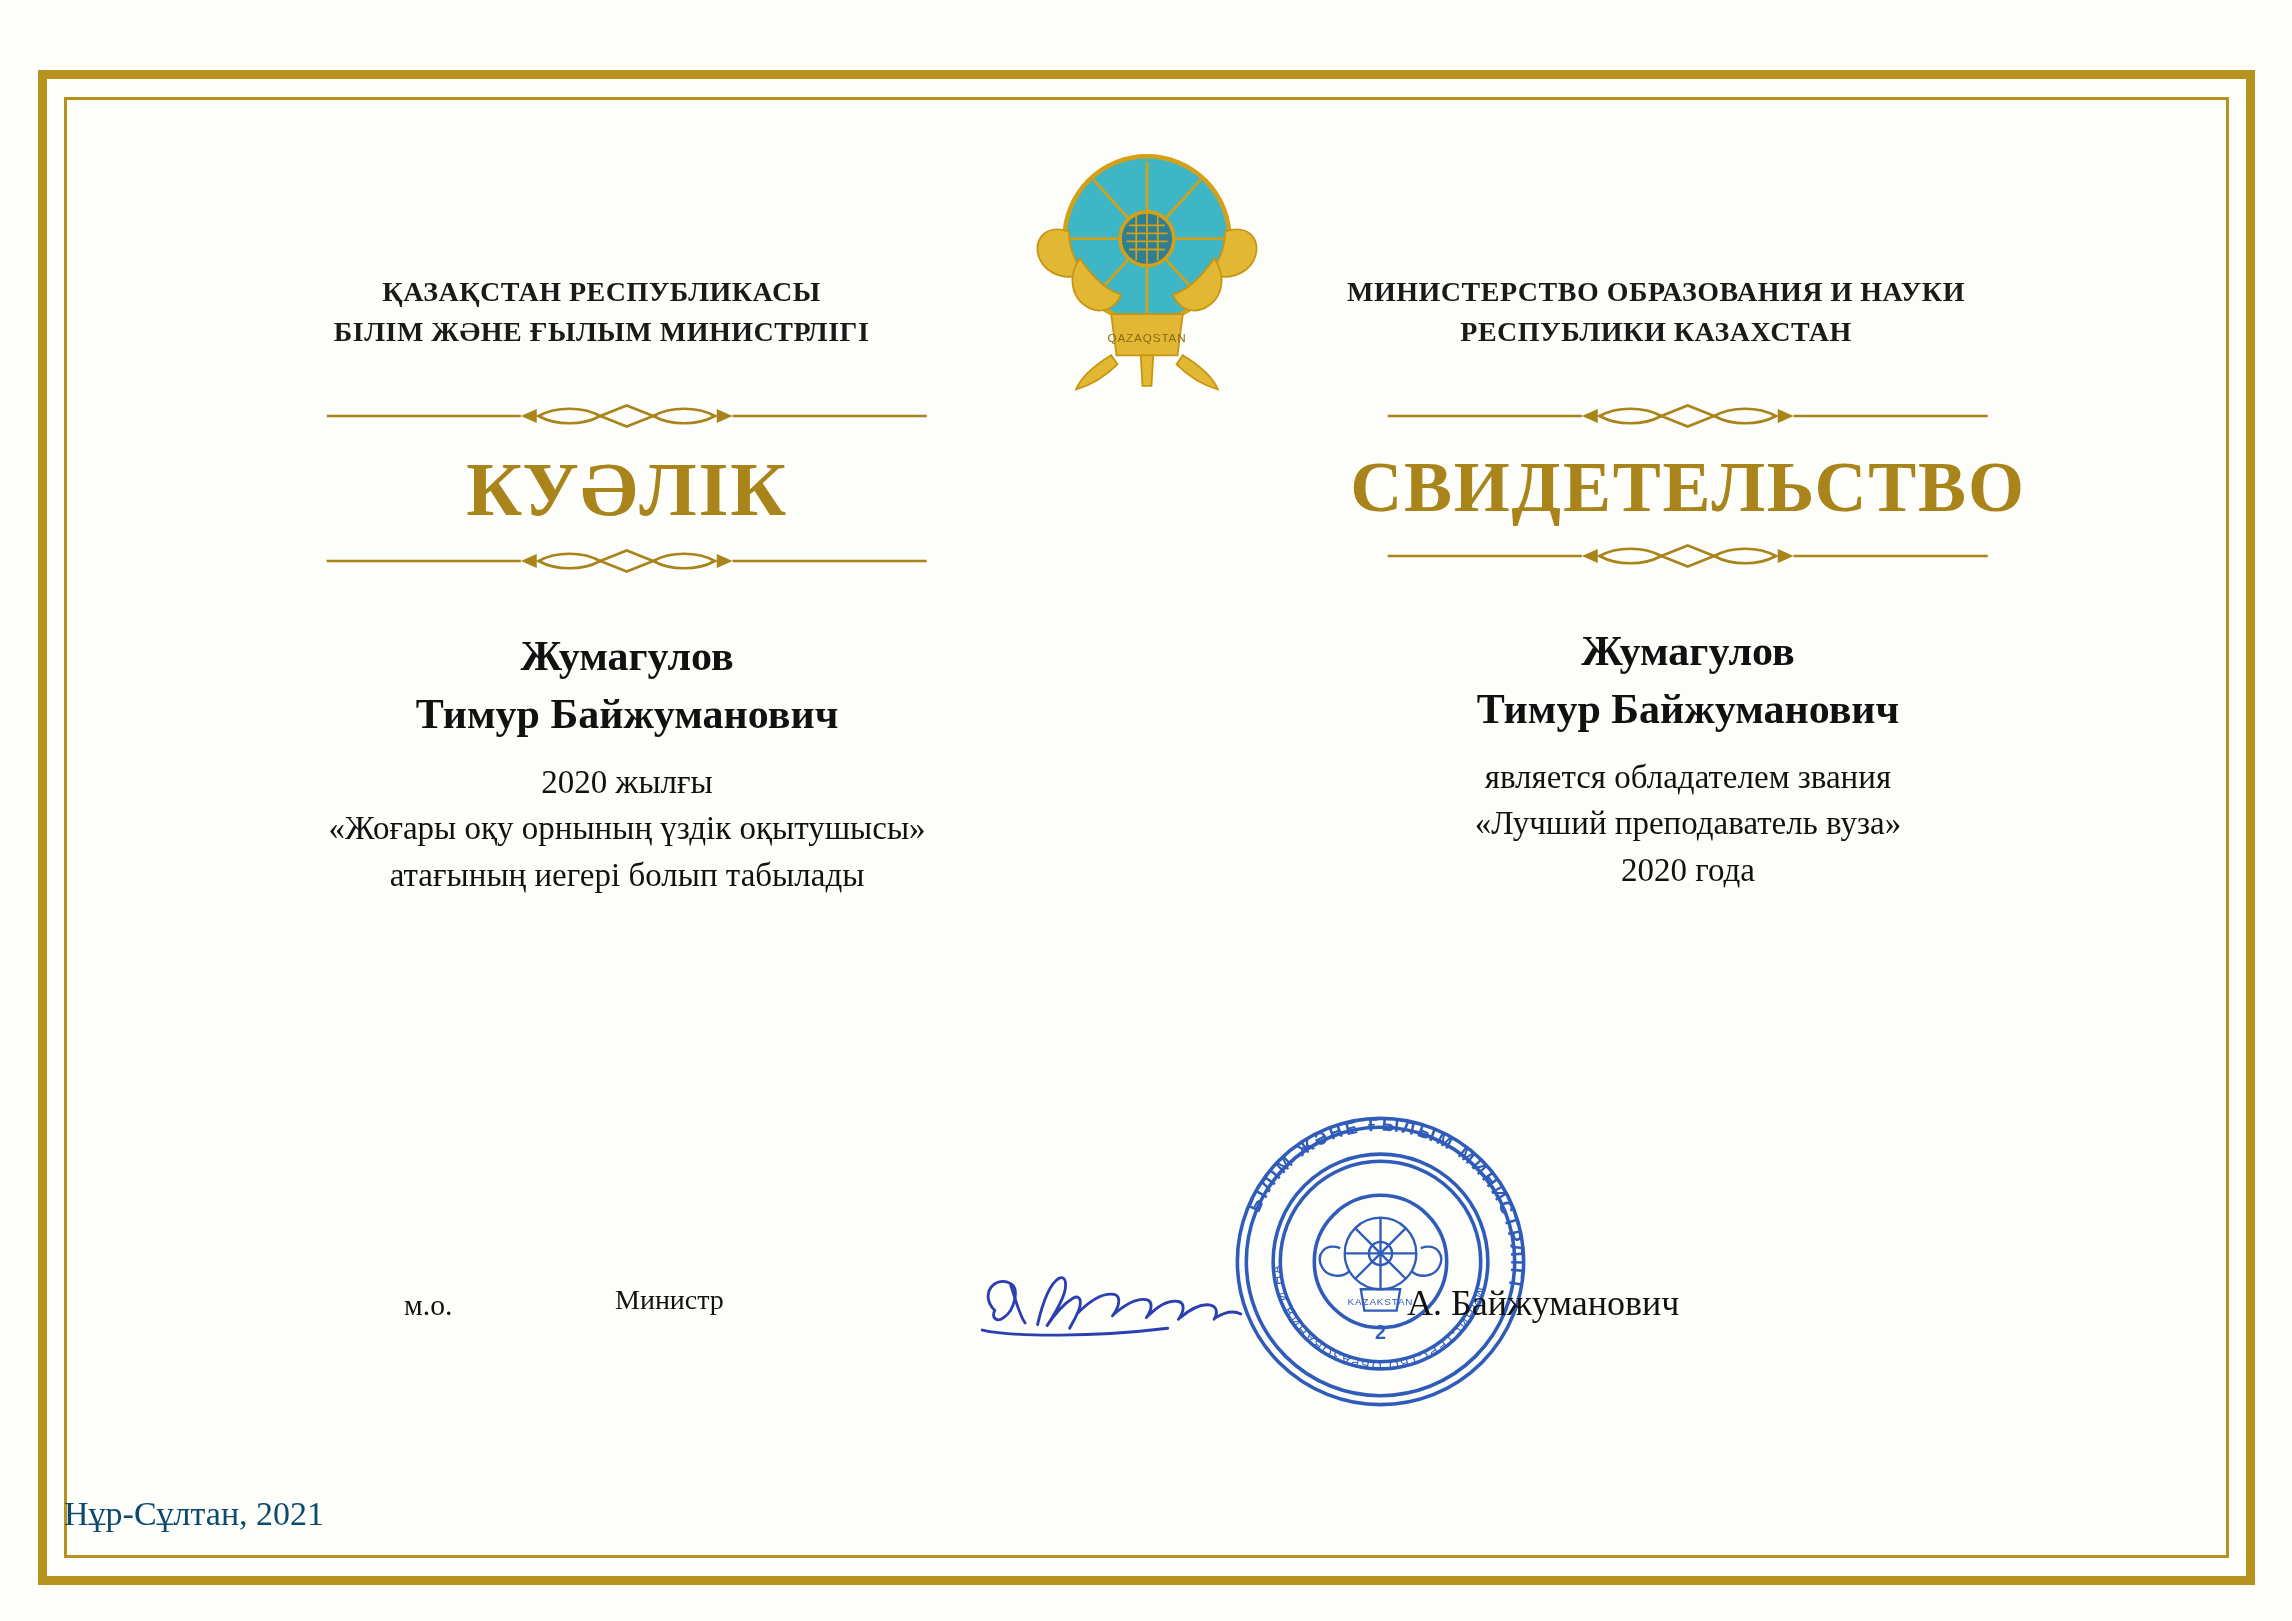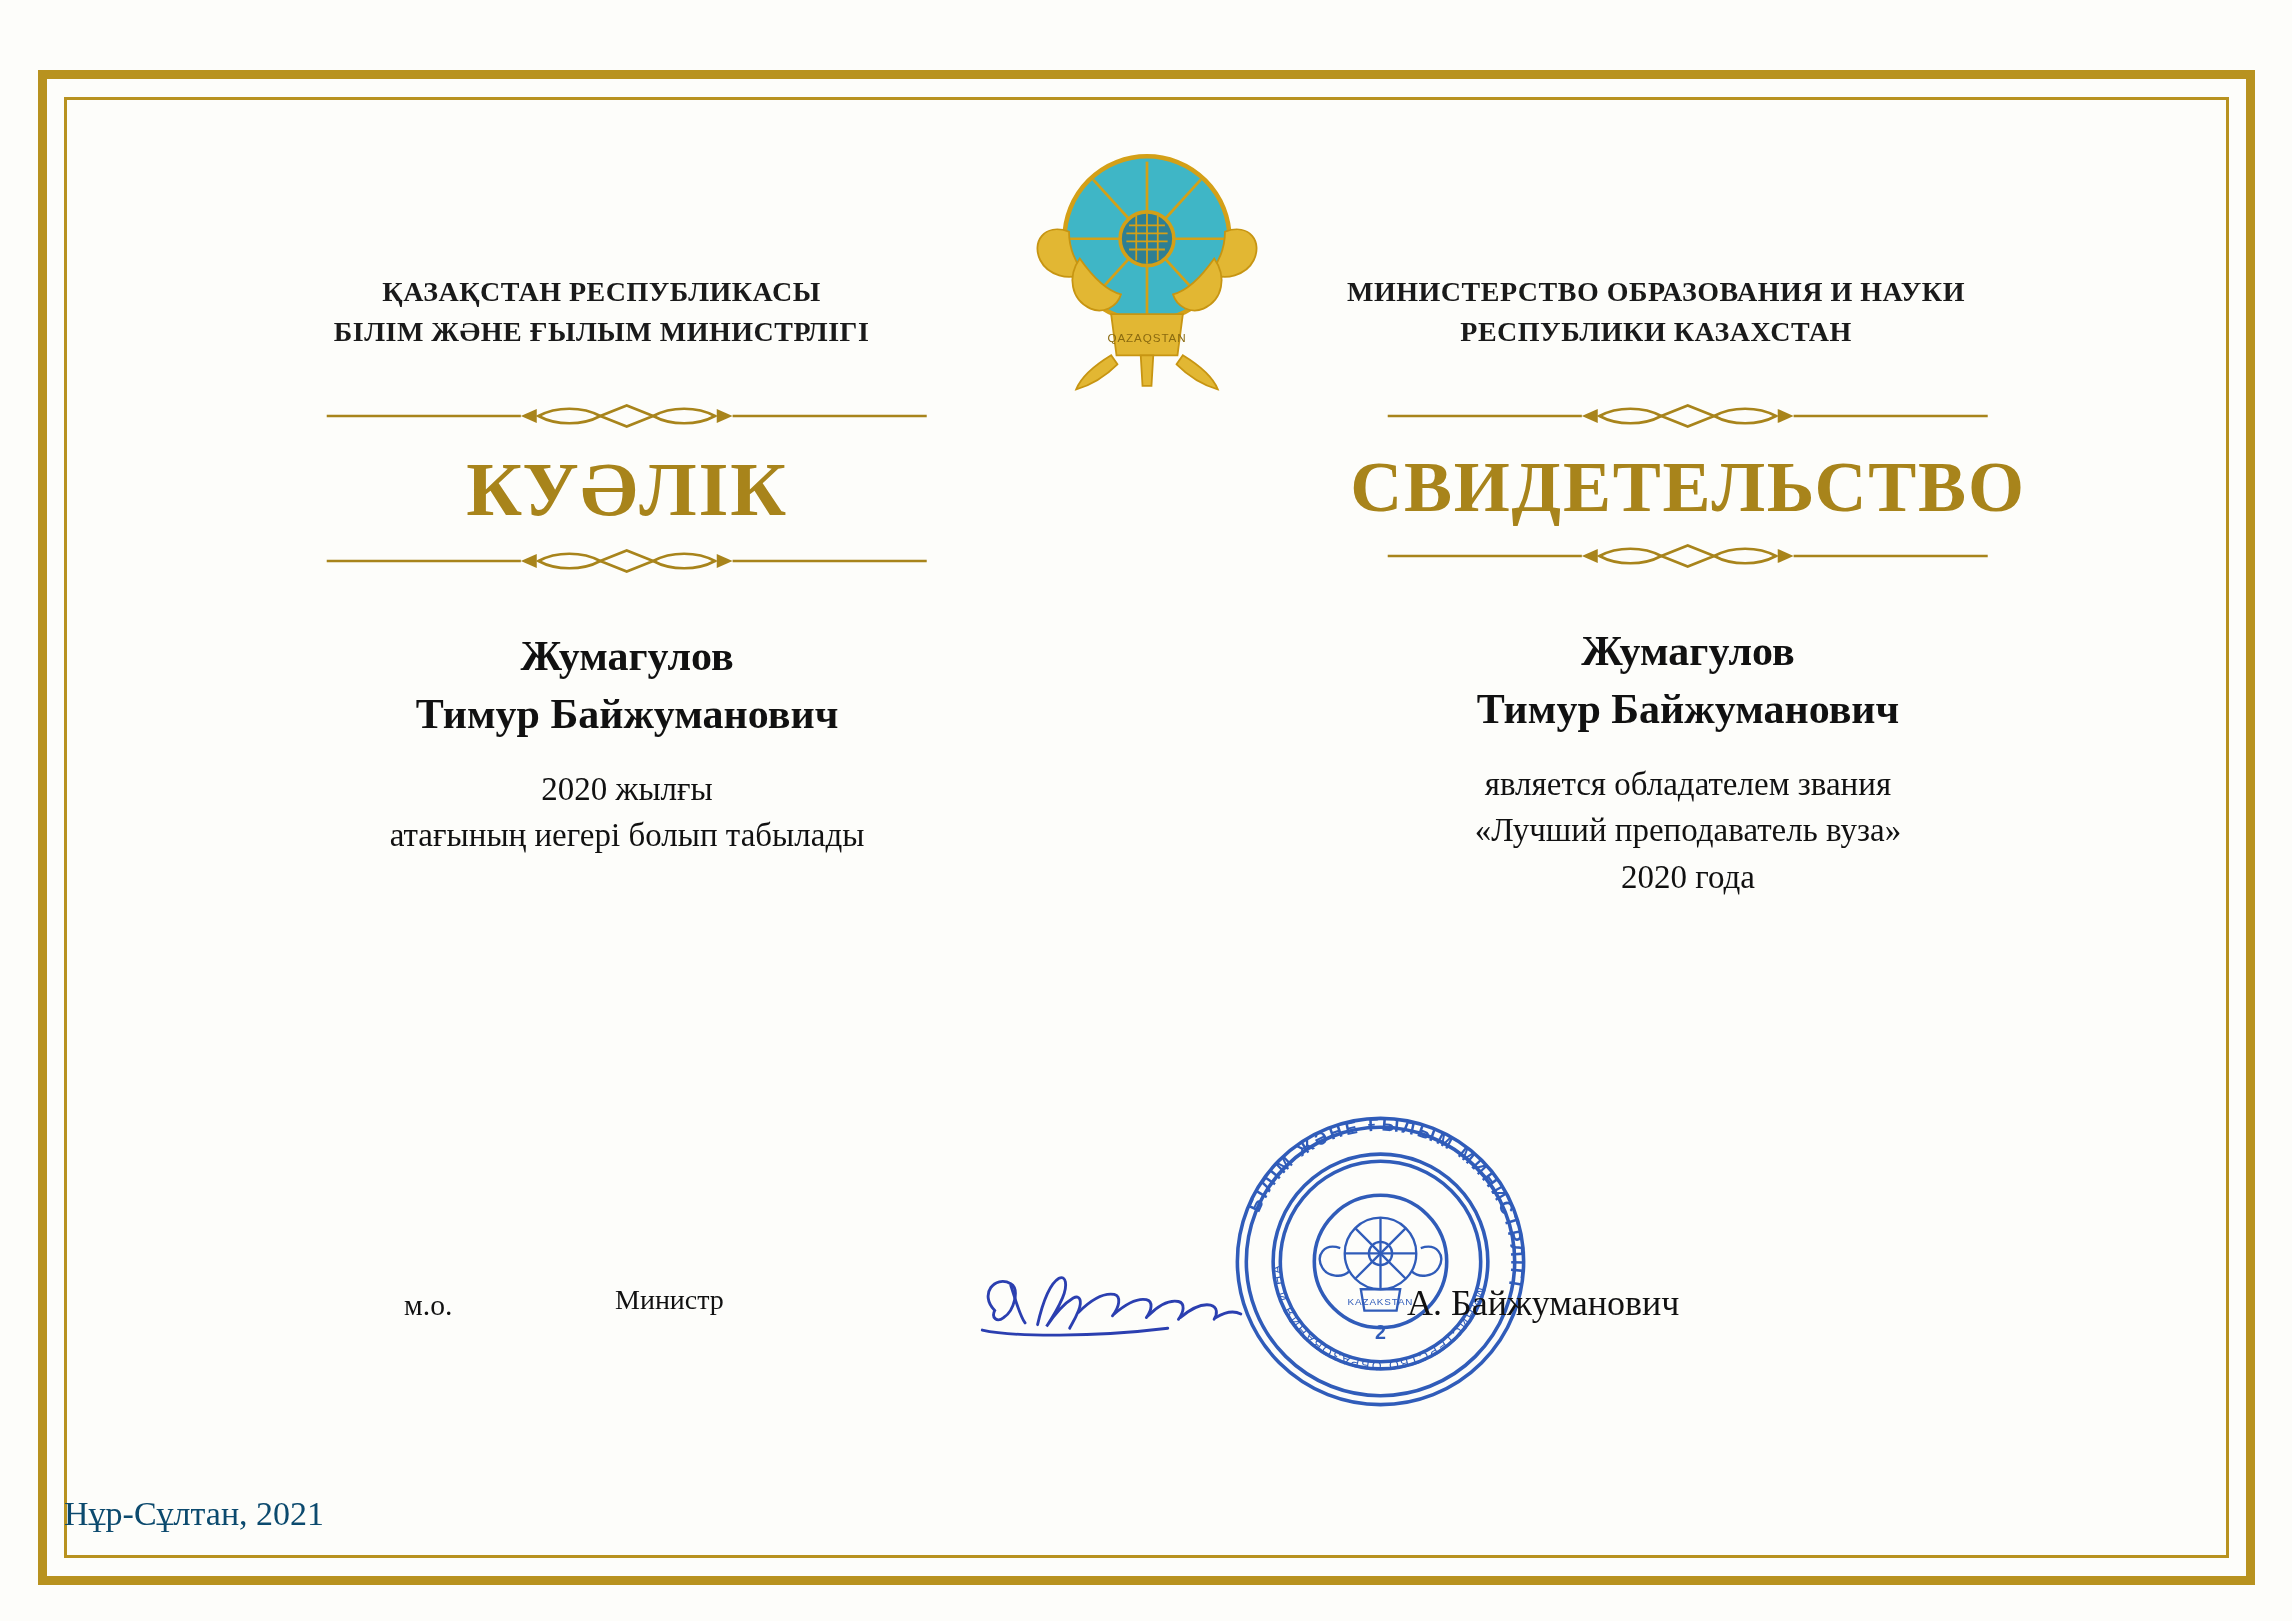--- a/index.html
+++ b/index.html
@@ -127,21 +127,21 @@
 
   .recipient {
     margin-top: 52px;
     font-family: "Liberation Serif", serif;
     font-weight: bold;
     font-size: 42px;
     color: #111;
     line-height: 1.38;
   }
   .body-text {
-    margin-top: 22px;
+    margin-top: 15px;
     font-family: "Liberation Serif", serif;
     font-size: 33px;
     color: #111;
     line-height: 1.42;
   }
 
   
   .sign-row {
     position: absolute;
     left: 0;
@@ -302,20 +302,21 @@
           </svg>
         </div>
 
         <div class="recipient">
           <div>Жумагулов</div>
           <div>Тимур Байжуманович</div>
         </div>
 
         <div class="body-text">
           <div>2020 жылғы</div>
+          <div>«Жоғары оқу орнының үздік оқытушысы»</div>
           <div>атағының иегері болып табылады</div>
         </div>
       </div>
 
       <div class="col right">
         <div class="divider">
           <svg viewBox="0 0 700 34" xmlns="http://www.w3.org/2000/svg">
             <g fill="none" stroke="#a8841b" stroke-width="3">
               <line x1="10" y1="17" x2="230" y2="17"></line>
               <line x1="470" y1="17" x2="690" y2="17"></line>

